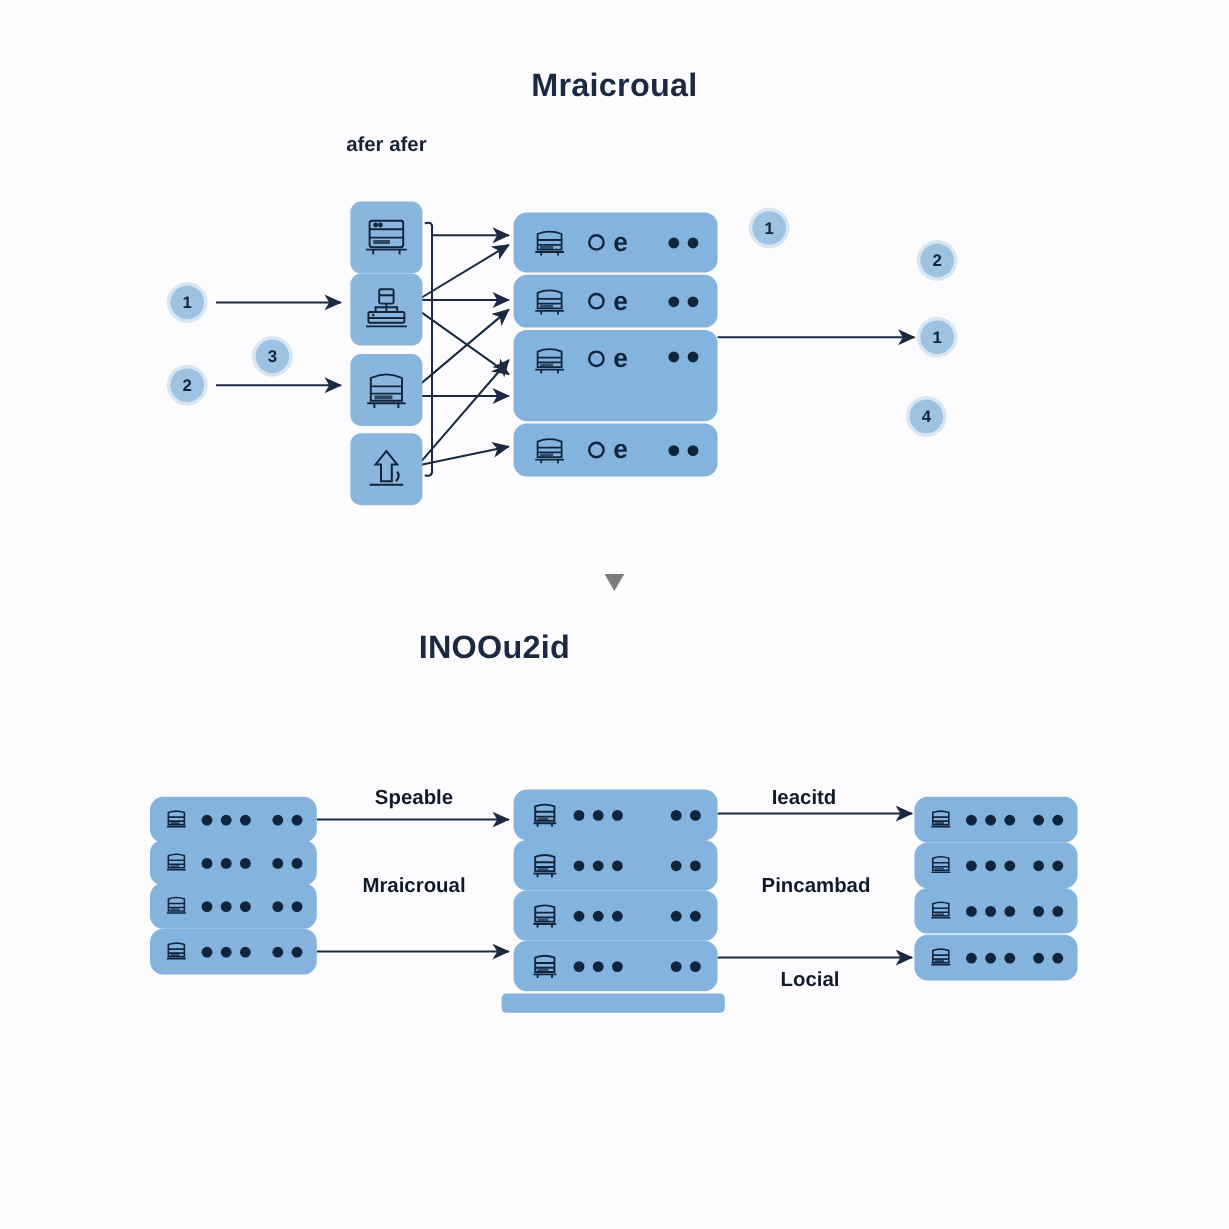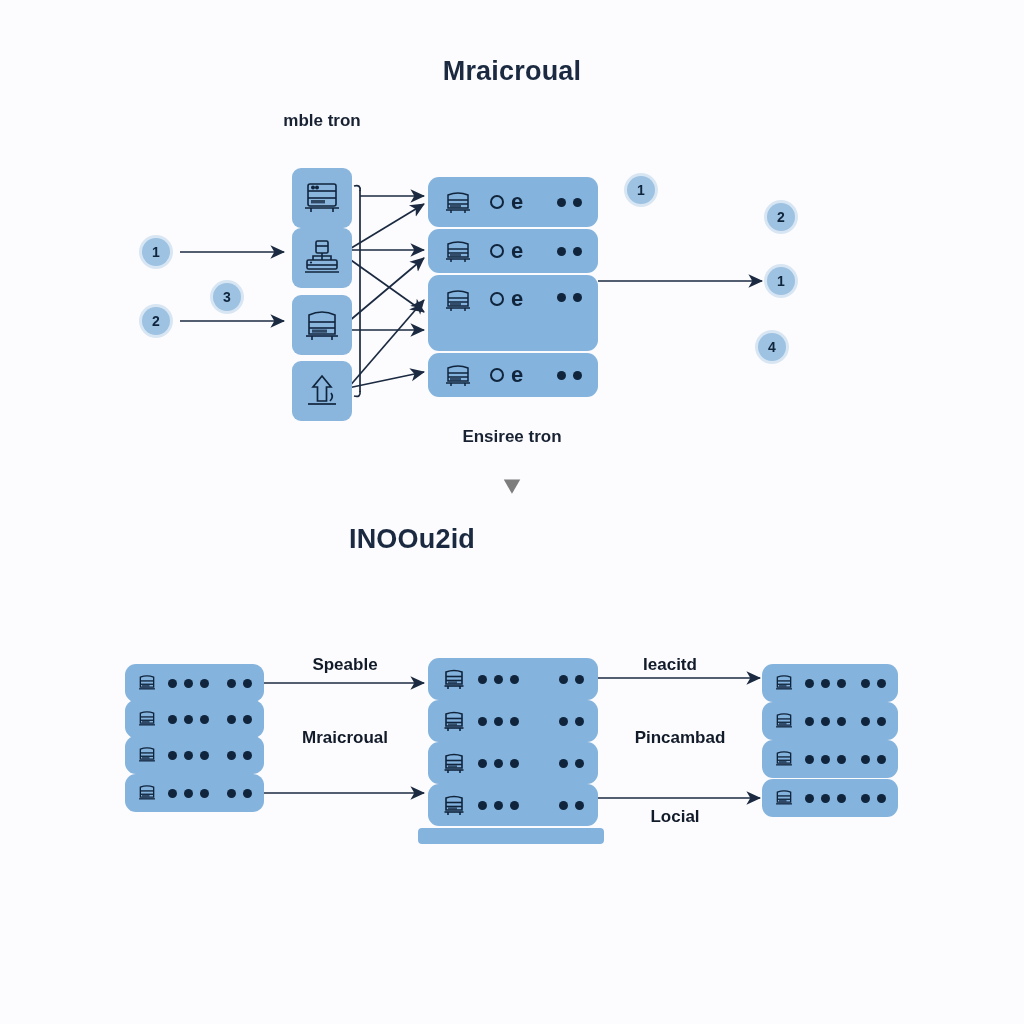--- a/index.html
+++ b/index.html
@@ -184,21 +184,21 @@
 
     <g stroke="#1b2a41" stroke-width="1.7" fill="none" marker-end="url(#ah)">
       <path d="M598,678 L760,678"></path>
       <path d="M598,798 L760,798"></path>
     </g>
   </svg>
 
   <div class="section-title" style="left:0; top:56px; width:1024px;">Mraicroual</div>
 
   <div class="caption" style="left:222px; top:108px; width:200px;">
-    <div>mble tron</div>
+    <div>afer afer</div>
   </div>
 
   <div class="num-circle" style="left:142px; top:238px;">1</div>
   <div class="num-circle" style="left:142px; top:307px;">2</div>
   <div class="num-circle" style="left:213px; top:283px;">3</div>
 
   <div class="icon-tile" style="left:292px; top:168px;">
     <span>
       <svg width="40" height="38" viewBox="0 0 40 38" fill="none" stroke="#10243c" stroke-width="1.6">
         <rect x="6" y="5" width="28" height="22" rx="2"></rect>
@@ -343,21 +343,20 @@
       <span class="dot"></span>
       <span class="dot"></span>
     </span>
   </div>
 
   <div class="num-circle" style="left:627px; top:176px;">1</div>
   <div class="num-circle" style="left:767px; top:203px;">2</div>
   <div class="num-circle" style="left:767px; top:267px;">1</div>
   <div class="num-circle" style="left:758px; top:333px;">4</div>
 
-  <div class="caption" style="left:412px; top:424px; width:200px;">Ensiree tron</div>
   <div class="down-glyph" style="left:462px; top:473px; width:100px;">⯆</div>
 
   <div class="section-title" style="left:0; top:524px; width:824px;">INOOu2id</div>
 
   <div class="srv-row" style="left:125px; top:664px; width:139px; height:38px; padding:0 12px;">
     <span class="ico">
       <svg width="20" height="20" viewBox="0 0 24 24" fill="none" stroke="#10243c" stroke-width="1.6">
         <path d="M4,5 q8,-3 16,0 L20,17 L4,17 Z"></path>
         <line x1="4" y1="9.5" x2="20" y2="9.5"></line>
         <line x1="4" y1="13.5" x2="20" y2="13.5"></line>

